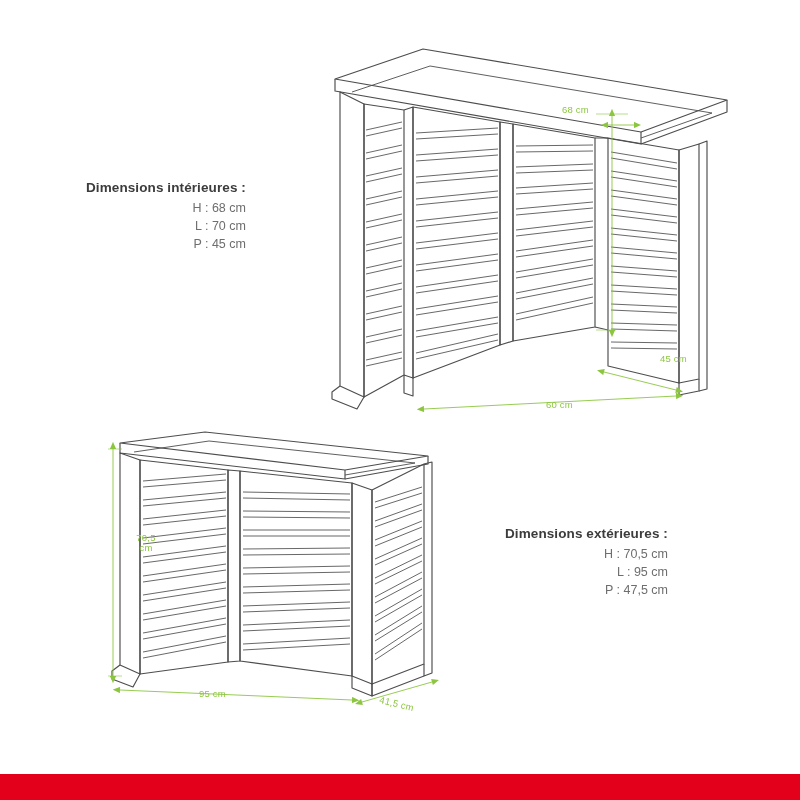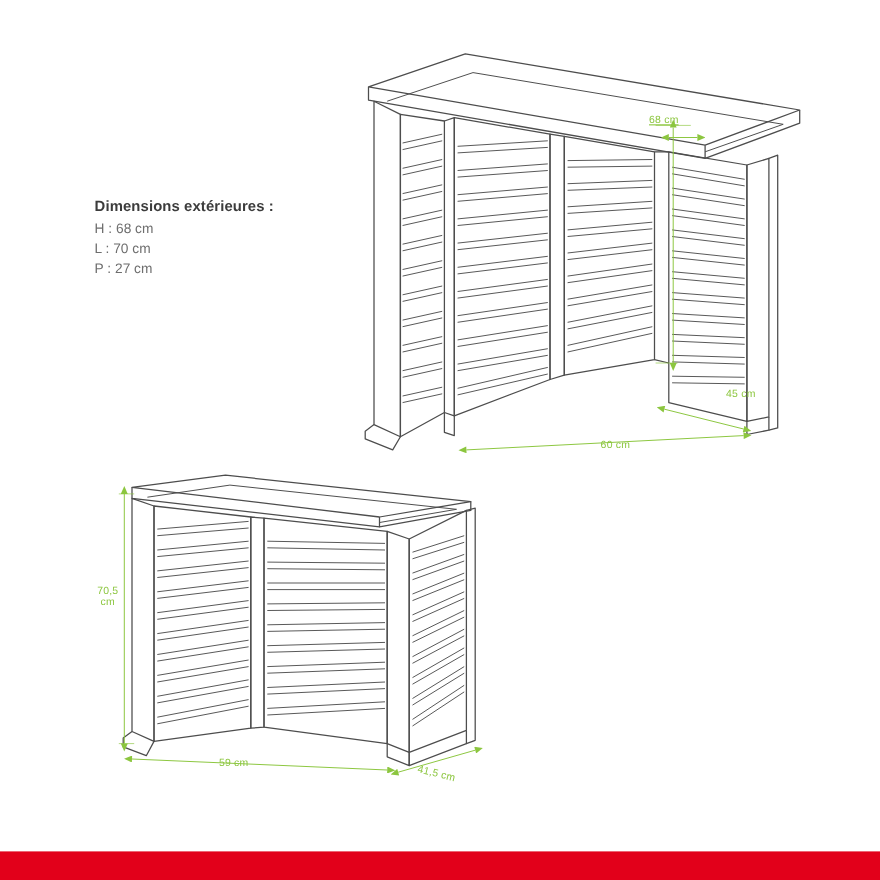--- a/index.html
+++ b/index.html
@@ -39,35 +39,36 @@
     font-weight: bold;
     color: #3c3c3c;
     letter-spacing: .1px;
     margin: 0 0 3px 0;
     white-space: nowrap;
   }
   .spec-line {
     font-size: 12.5px;
     color: #6e6e6e;
     white-space: nowrap;
+    text-align: right;
   }
   #spec-interior { left: 86px; top: 178px; }
   #spec-exterior { left: 505px; top: 524px; }
 
   
   .dim-label {
     position: absolute;
     font-size: 9.5px;
     color: #8cc63f;
     white-space: nowrap;
     letter-spacing: .2px;
   }
-  .dim-label.two-line { line-height: 1.05; text-align: center; }
-
-  #dim-h68   { left: 590px; top: 104px; text-decoration: underline; }
+  .dim-label.two-line { line-height: 1.05; text-align: center; margin-left: 48px; }
+
+  #dim-h68   { left: 562px; top: 104px; }
   #dim-p45   { left: 660px; top: 353px; }
   #dim-l90   { left: 546px; top: 399px; }
   #dim-h705  { left: 85px;  top: 533px; width: 26px; }
   #dim-l95   { left: 199px; top: 688px; }
   #dim-p415  { left: 381px; top: 694px; transform: rotate(14deg); transform-origin: left top; }
 
   
   #footer-bar {
     position: absolute;
     left: 0;
@@ -319,33 +320,39 @@
       <line x1="108" y1="449" x2="122" y2="449" stroke-width="0.6"></line>
       <line x1="108" y1="676" x2="122" y2="676" stroke-width="0.6"></line>
 
       <line x1="120" y1="690" x2="352" y2="700" marker-start="url(#arrL)" marker-end="url(#arrR)"></line>
 
       <line x1="362" y1="702" x2="432" y2="682" marker-start="url(#arrL)" marker-end="url(#arrR)"></line>
     </g>
   </svg>
 
   <div class="spec-block" id="spec-interior">
-    <div class="spec-title">Dimensions extérieures :</div>
+    <div class="spec-title">Dimensions intérieures :</div>
     <div class="spec-line">H : 68 cm</div>
     <div class="spec-line">L : 70 cm</div>
-    <div class="spec-line">P : 27 cm</div>
+    <div class="spec-line">P : 45 cm</div>
   </div>
 
+  <div class="spec-block" id="spec-exterior">
+    <div class="spec-title">Dimensions extérieures :</div>
+    <div class="spec-line">H : 70,5 cm</div>
+    <div class="spec-line">L : 95 cm</div>
+    <div class="spec-line">P : 47,5 cm</div>
+  </div>
 
   <div class="dim-label" id="dim-h68">68 cm</div>
   <div class="dim-label" id="dim-p45">45 cm</div>
   <div class="dim-label" id="dim-l90">60 cm</div>
 
   <div class="dim-label two-line" id="dim-h705">
     <div>70,5</div>
     <div>cm</div>
   </div>
 
-  <div class="dim-label" id="dim-l95">59 cm</div>
+  <div class="dim-label" id="dim-l95">95 cm</div>
   <div class="dim-label" id="dim-p415">41,5 cm</div>
 
   <div id="footer-bar"></div>
 </div>
 
 </body></html>

